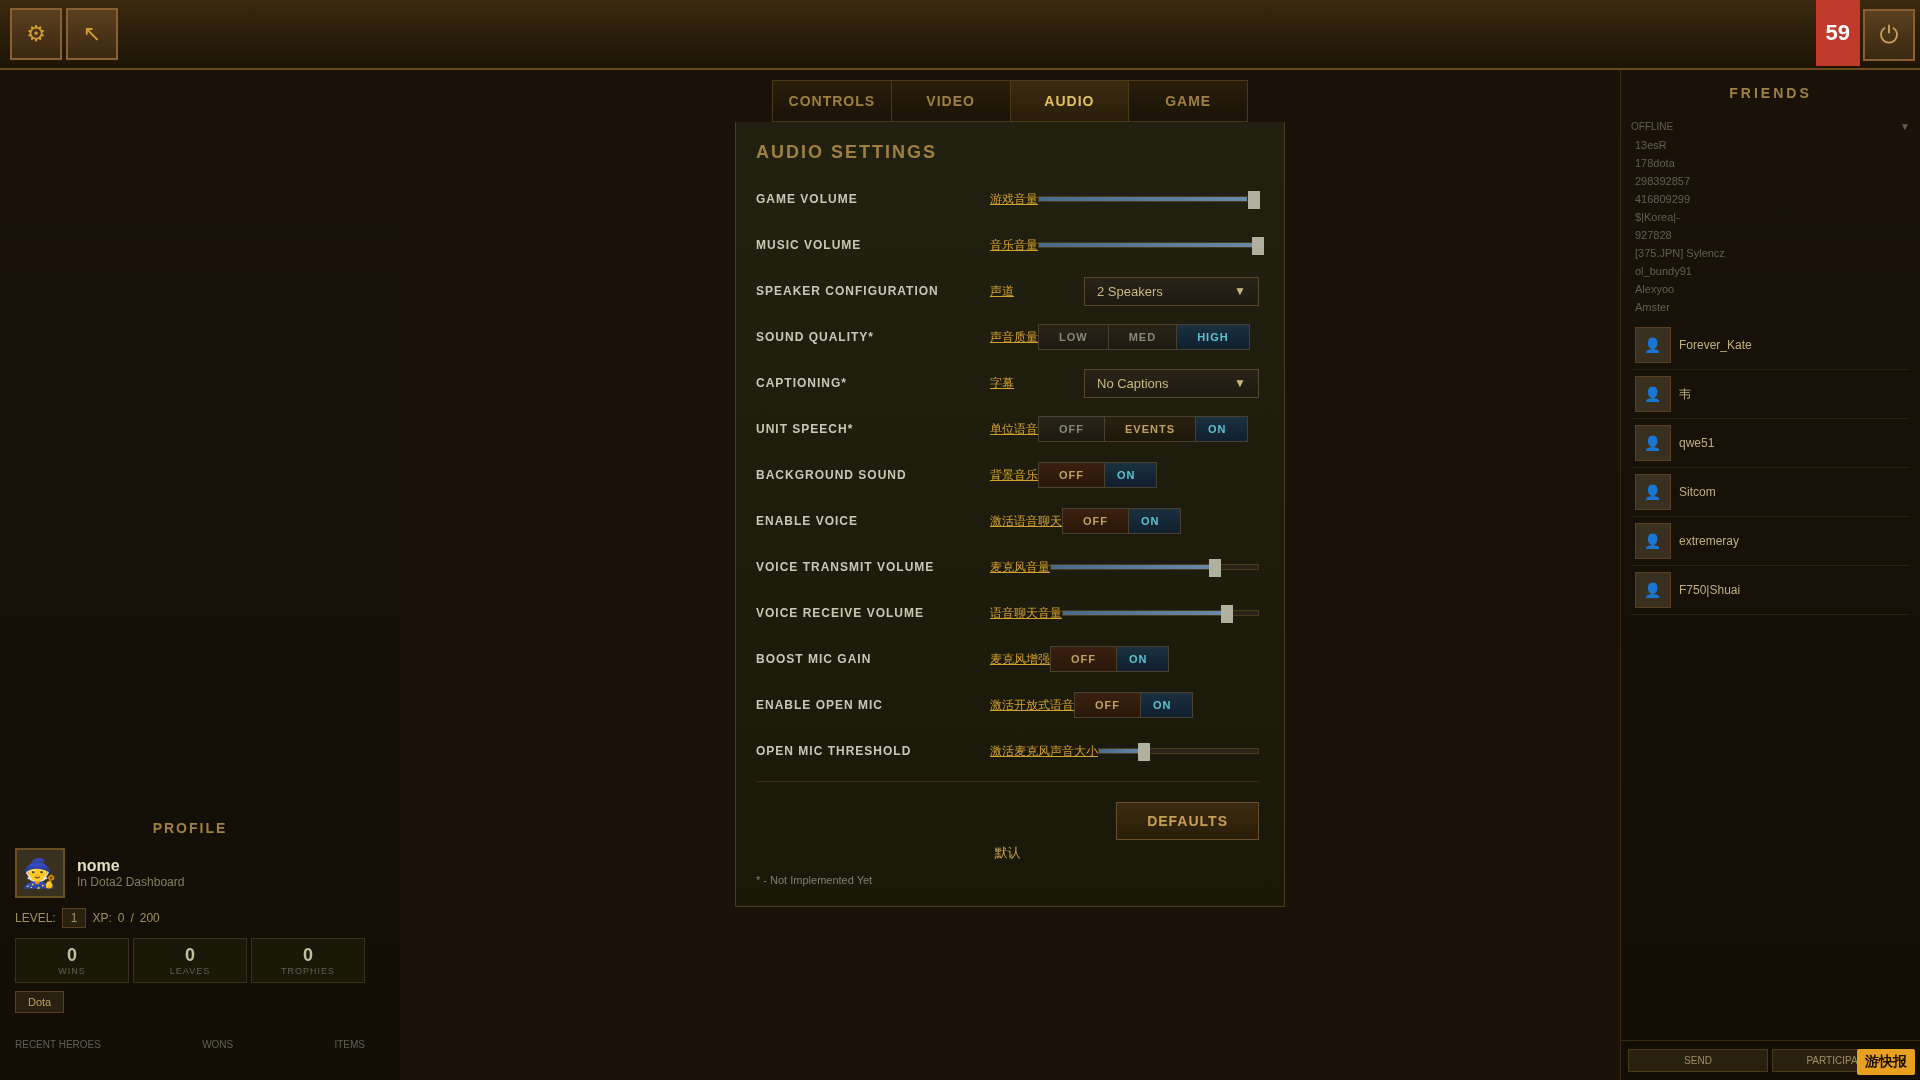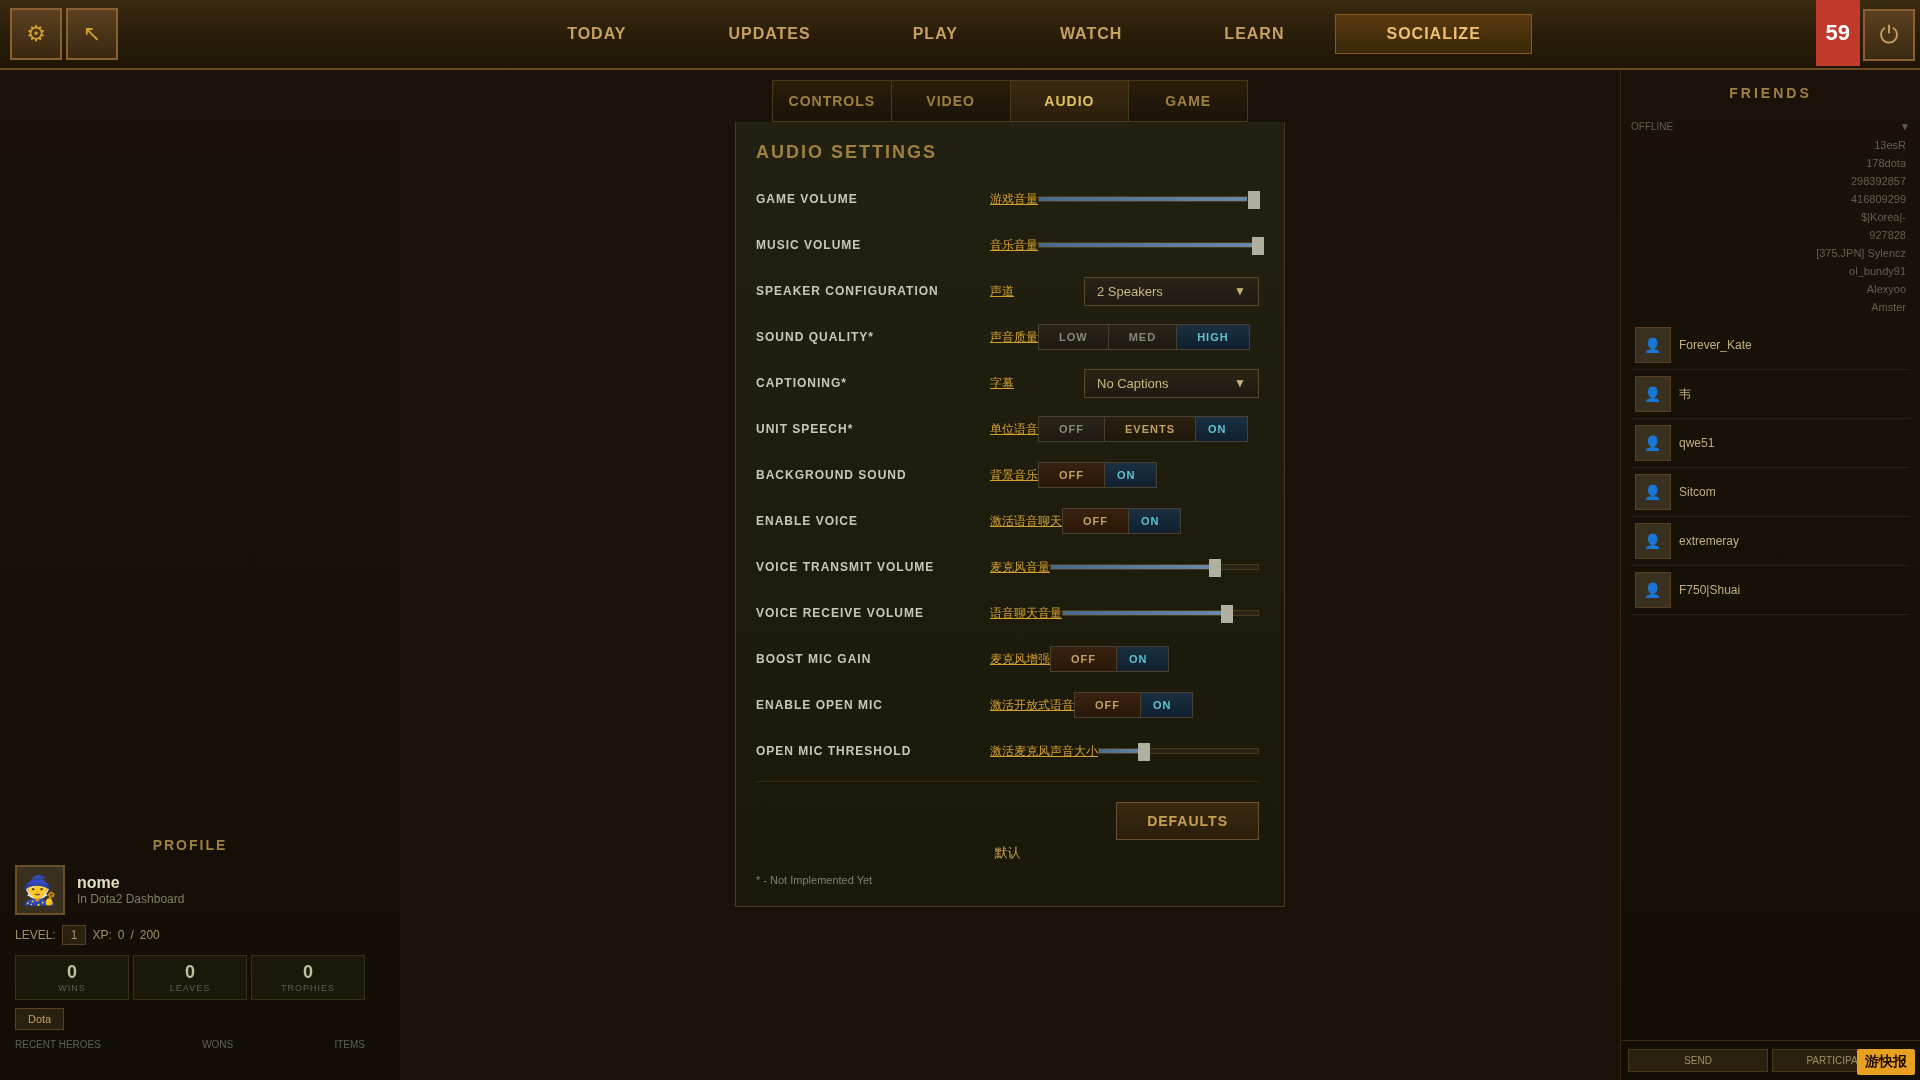--- a/index.html
+++ b/index.html
@@ -431,21 +431,20 @@
       flex: 1;
     }
     .offline-list {
       padding: 5px 10px;
     }
     .offline-name {
       color: #606050;
       font-size: 11px;
       padding: 3px 4px;
       cursor: pointer;
-      text-align: right;
     }
     .friends-bottom {
       position: absolute;
       bottom: 0;
       right: 0;
       width: 300px;
       padding: 8px;
       border-top: 1px solid #3a2a10;
       display: flex;
       gap: 4px;
@@ -488,28 +487,20 @@
     }
   </style>
 </head>
 <body>
 
 <div class="top-bar">
   <div class="top-icons">
     <div class="top-icon-btn">⚙</div>
     <div class="top-icon-btn">↖</div>
   </div>
-  <div class="nav-tabs">
-    <div class="nav-tab">TODAY</div>
-    <div class="nav-tab">UPDATES</div>
-    <div class="nav-tab">PLAY</div>
-    <div class="nav-tab">WATCH</div>
-    <div class="nav-tab">LEARN</div>
-    <div class="nav-tab active">SOCIALIZE</div>
-  </div>
   <div class="timer-badge">59</div>
   <div class="power-btn">⏻</div>
 </div>
 
 <div class="main-content">
 
   <div class="left-sidebar">
     <div class="profile-section">
       <div class="profile-title">PROFILE</div>
       <div class="profile-info">
@@ -534,21 +525,21 @@
         </div>
         <div class="stat-box">
           <div class="stat-num">0</div>
           <div class="stat-lbl">LEAVES</div>
         </div>
         <div class="stat-box">
           <div class="stat-num">0</div>
           <div class="stat-lbl">TROPHIES</div>
         </div>
       </div>
-      <div style="display:flex;gap:8px;align-items:flex-start;margin-bottom:7px;">
+      <div style="display:flex;gap:8px;align-items:flex-start;margin-bottom:24px;">
         <div class="dota-tab">Dota</div>
       </div>
       <div style="display:flex;justify-content:space-between;padding:2px 0;">
         <div style="color:#606050;font-size:10px;text-transform:uppercase;">RECENT HEROES</div>
         <div style="color:#606050;font-size:10px;text-transform:uppercase;">WONS</div>
         <div style="color:#606050;font-size:10px;text-transform:uppercase;">ITEMS</div>
       </div>
     </div>
   </div>
 

